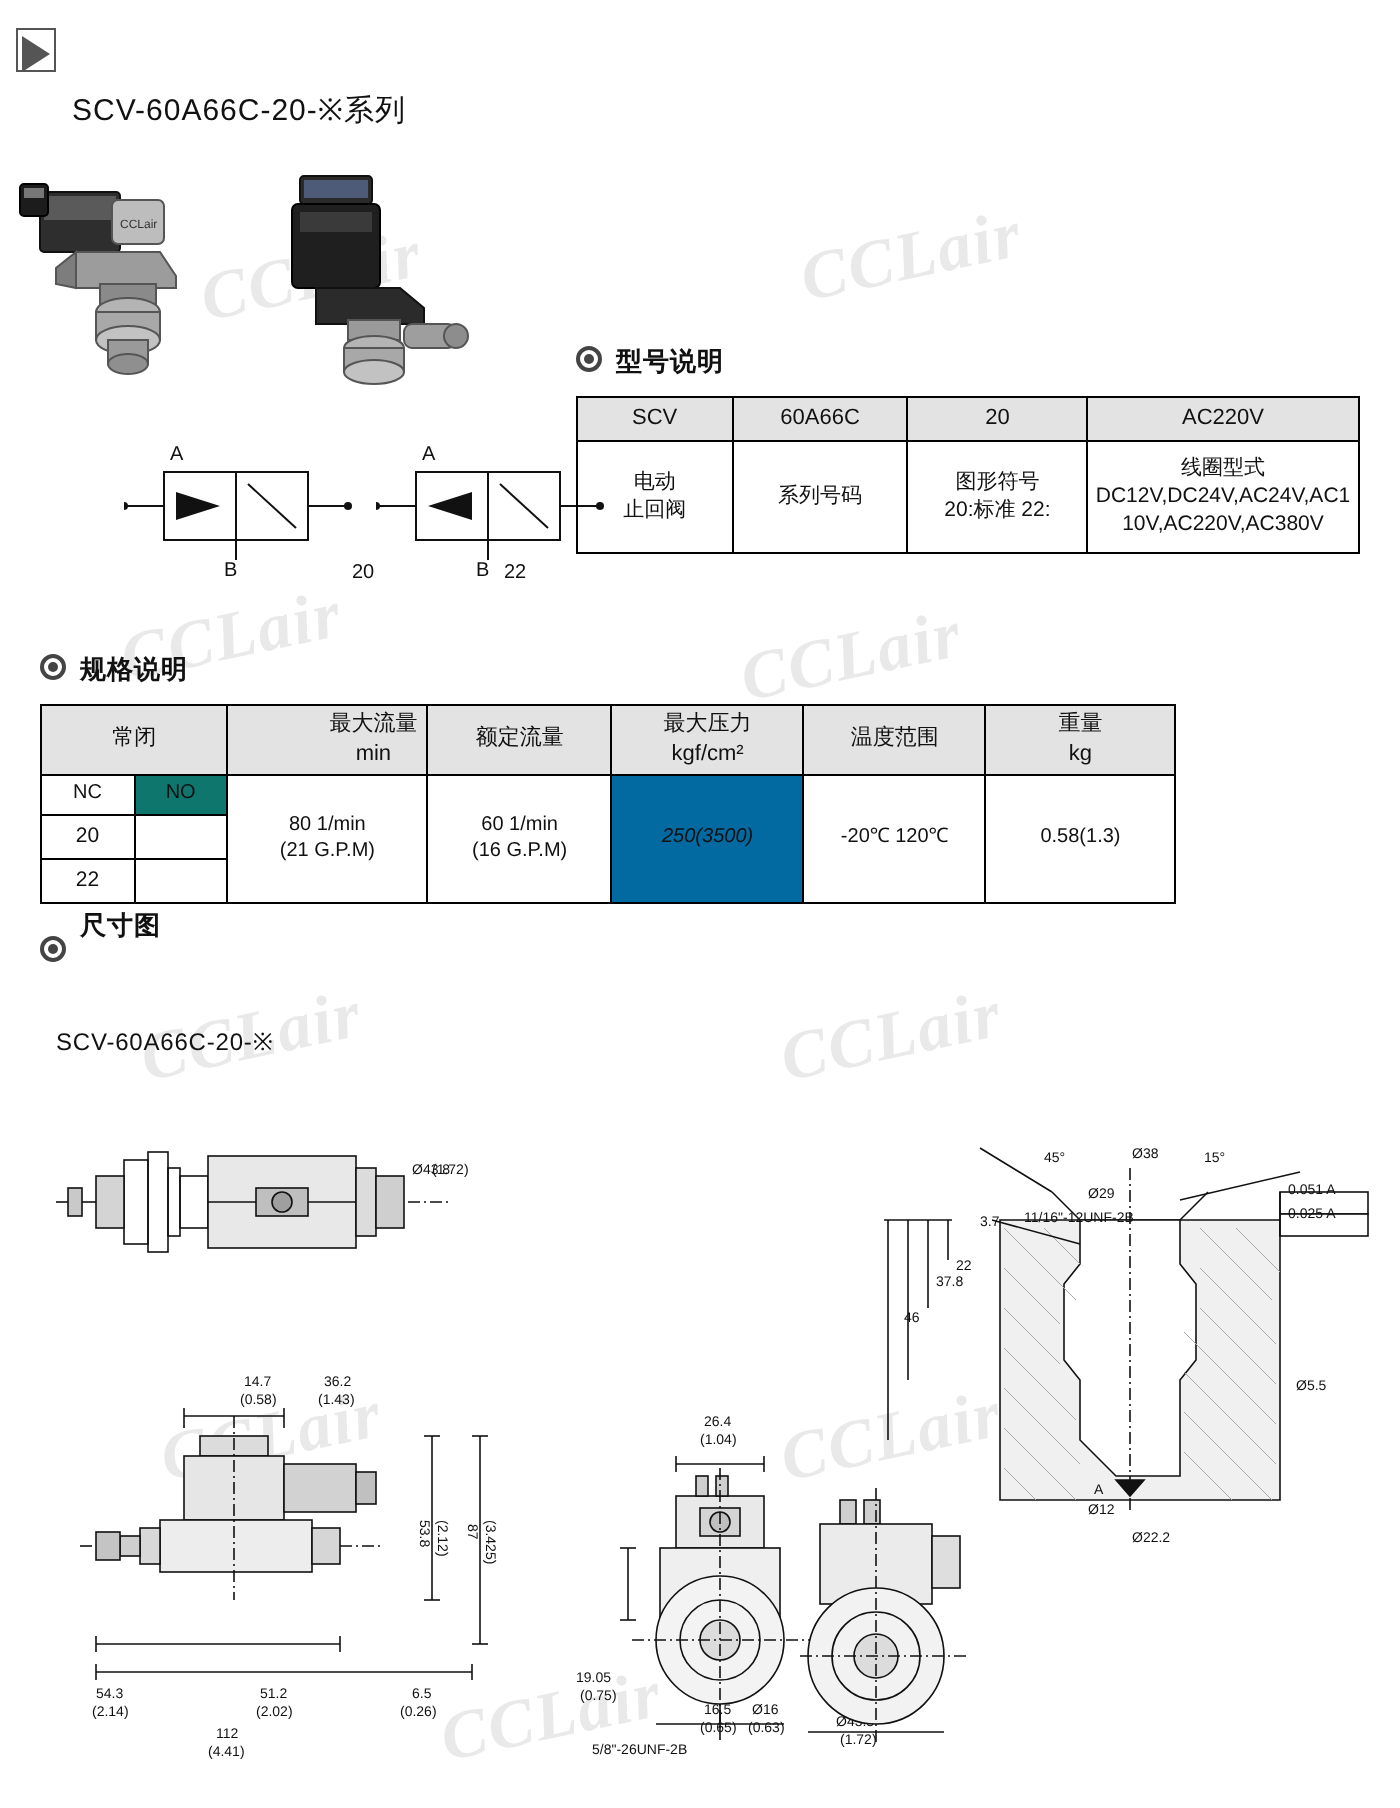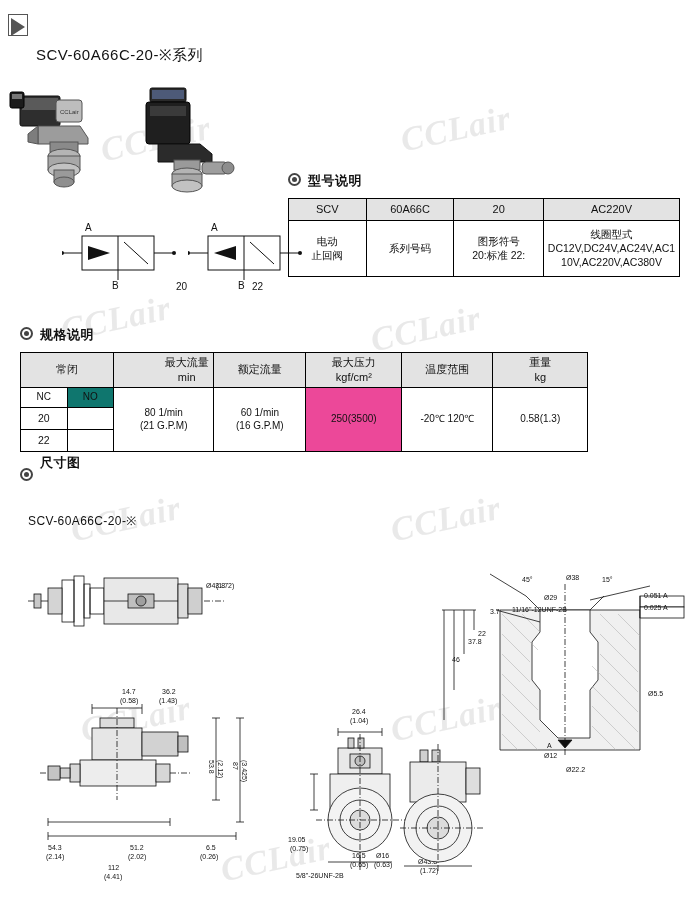--- a/index.html
+++ b/index.html
@@ -262,21 +262,21 @@
       <td style="width:55px; background:#fff;">NC</td>
       <td style="width:55px; background:#0f766e;">NO</td>
       <td rowspan="3" style="background:#fff;">
         <div>80 1/min</div>
         <div>(21 G.P.M)</div>
       </td>
       <td rowspan="3" style="background:#fff;margin-left:12px;">
         <div>60 1/min</div>
         <div>(16 G.P.M)</div>
       </td>
-      <td rowspan="3" style="background:#ec4899;">250(3500)</td>
+      <td rowspan="3" style="background:#0369a1;font-style:italic;">250(3500)</td>
       <td rowspan="3" style="background:#fff;">-20℃  120℃</td>
       <td rowspan="3" style="background:#fff;">0.58(1.3)</td>
     </tr>
     <tr>
       <td class="val">20</td>
       <td class="val"></td>
     </tr>
     <tr>
       <td class="val">22</td>
       <td class="val"></td>

